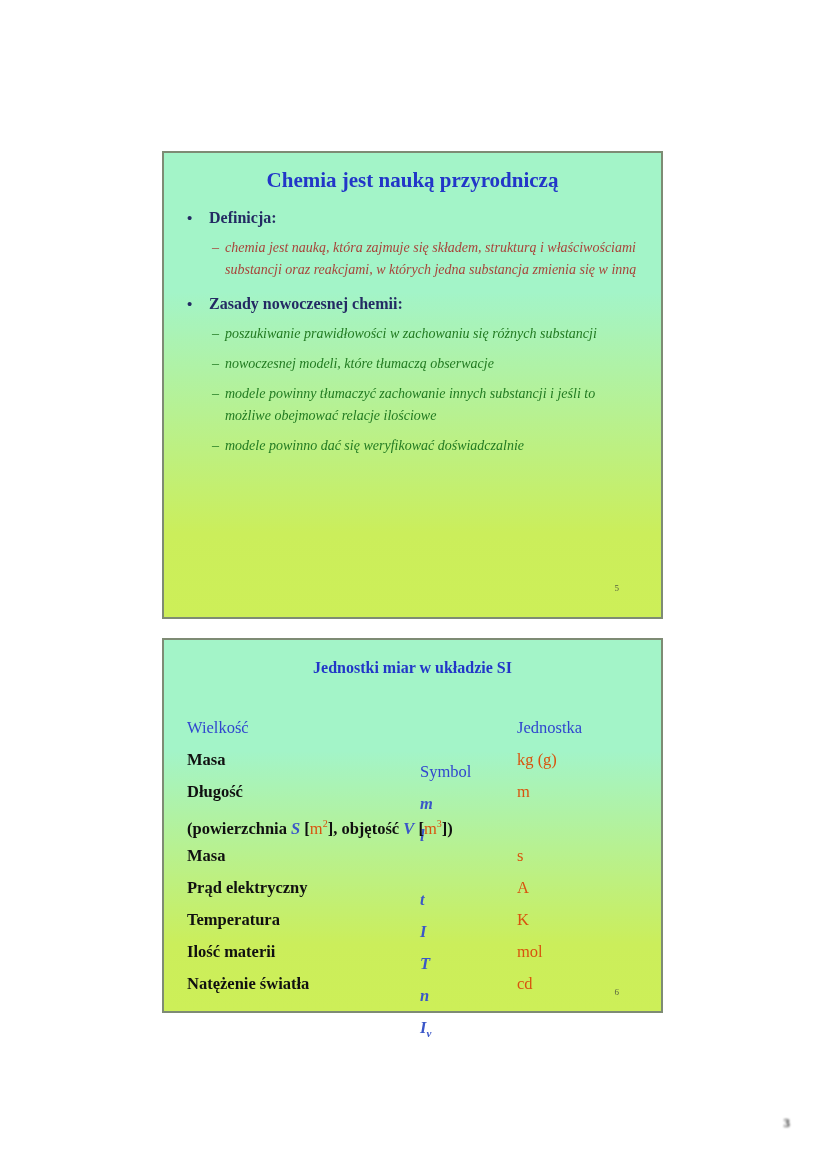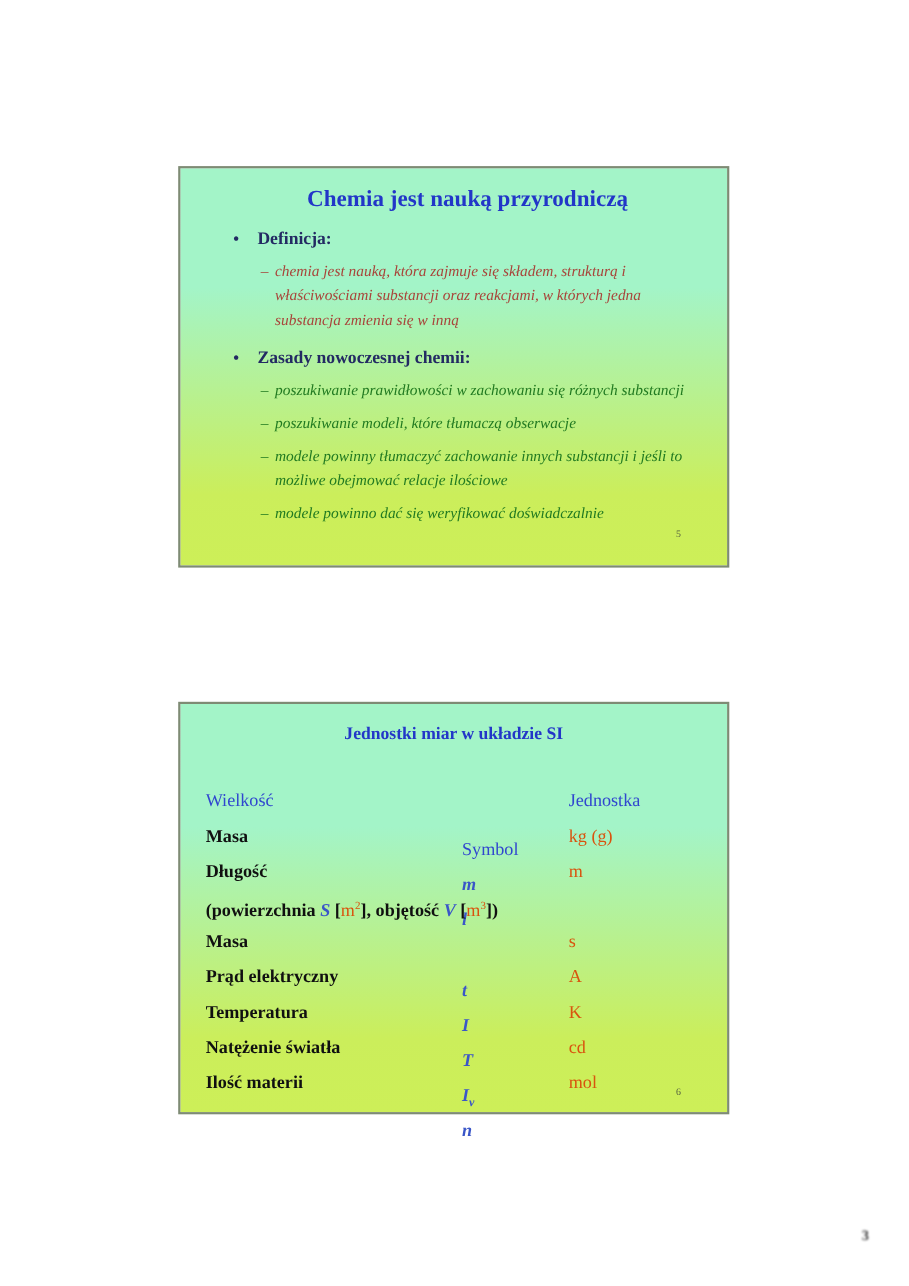--- a/index.html
+++ b/index.html
@@ -12,21 +12,21 @@
   }
   .slide {
     position: absolute;
     left: 162px;
     width: 501px;
     box-sizing: border-box;
     border: 2px solid #7e8b74;
     background: linear-gradient(180deg, #a3f4c8 0%, #a3f4c8 30%, #cbee5b 82%, #cdef58 100%);
     filter: blur(0.55px);
   }
-  .slide1 { top: 151px; height: 365px; padding-left: 25px; }
+  .slide1 { top: 151px; height: 468px; }
   .slide2 { top: 638px; height: 375px; }
 
   .slide-title {
     margin-top: 12px;
     text-align: center;
     font-weight: bold;
     font-size: 21px;
     line-height: 30px;
     color: #2236c8;
   }
@@ -107,21 +107,21 @@
       <span class="bullet-marker">•</span>
       <span class="bullet-label">Zasady nowoczesnej chemii:</span>
     </div>
 
     <div class="sub-row green">
       <span class="sub-marker">–</span>
       <span class="sub-text">poszukiwanie prawidłowości w zachowaniu się różnych substancji</span>
     </div>
     <div class="sub-row green">
       <span class="sub-marker">–</span>
-      <span class="sub-text">poszukiwanie modeli, które tłumaczą obserwacje</span>
+      <span class="sub-text">nowoczesnej modeli, które tłumaczą obserwacje</span>
     </div>
     <div class="sub-row green">
       <span class="sub-marker">–</span>
       <span class="sub-text">modele powinny tłumaczyć zachowanie innych substancji i jeśli to możliwe obejmować relacje ilościowe</span>
     </div>
     <div class="sub-row green">
       <span class="sub-marker">–</span>
       <span class="sub-text">modele powinno dać się weryfikować doświadczalnie</span>
     </div>
 
@@ -160,28 +160,28 @@
         <span class="c1 name">Prąd elektryczny</span>
         <span class="c2 sym">I</span>
         <span class="c3 unit">A</span>
       </div>
       <div class="trow">
         <span class="c1 name">Temperatura</span>
         <span class="c2 sym">T</span>
         <span class="c3 unit">K</span>
       </div>
       <div class="trow">
+        <span class="c1 name">Ilość materii</span>
+        <span class="c2 sym">n</span>
+        <span class="c3 unit">mol</span>
+      </div>
+      <div class="trow">
         <span class="c1 name">Natężenie światła</span>
         <span class="c2 sym"><span>I</span><sub>v</sub></span>
         <span class="c3 unit">cd</span>
-      </div>
-      <div class="trow">
-        <span class="c1 name">Ilość materii</span>
-        <span class="c2 sym">n</span>
-        <span class="c3 unit">mol</span>
       </div>
     </div>
 
     <div class="slide-num">6</div>
   </div>
 
   <div class="page-num">3</div>
 </div>
 
 </body></html>

